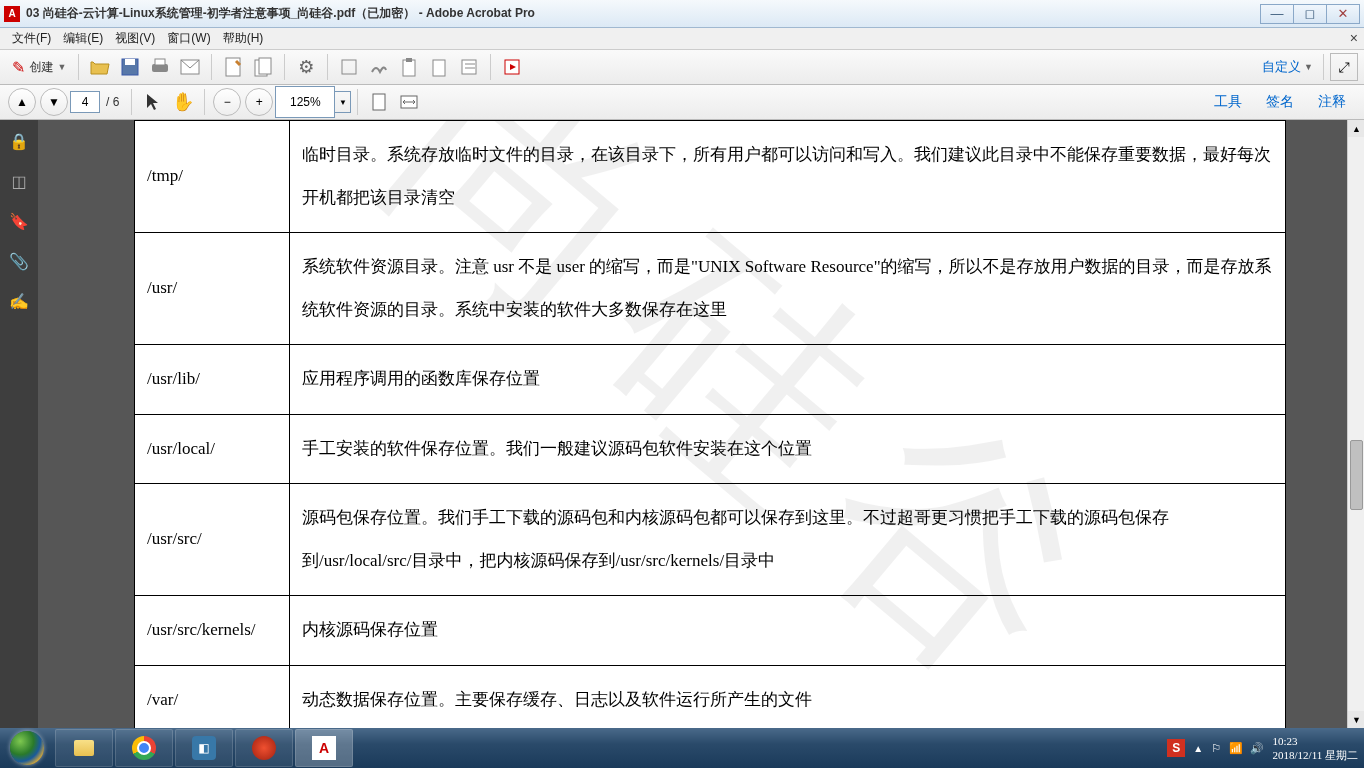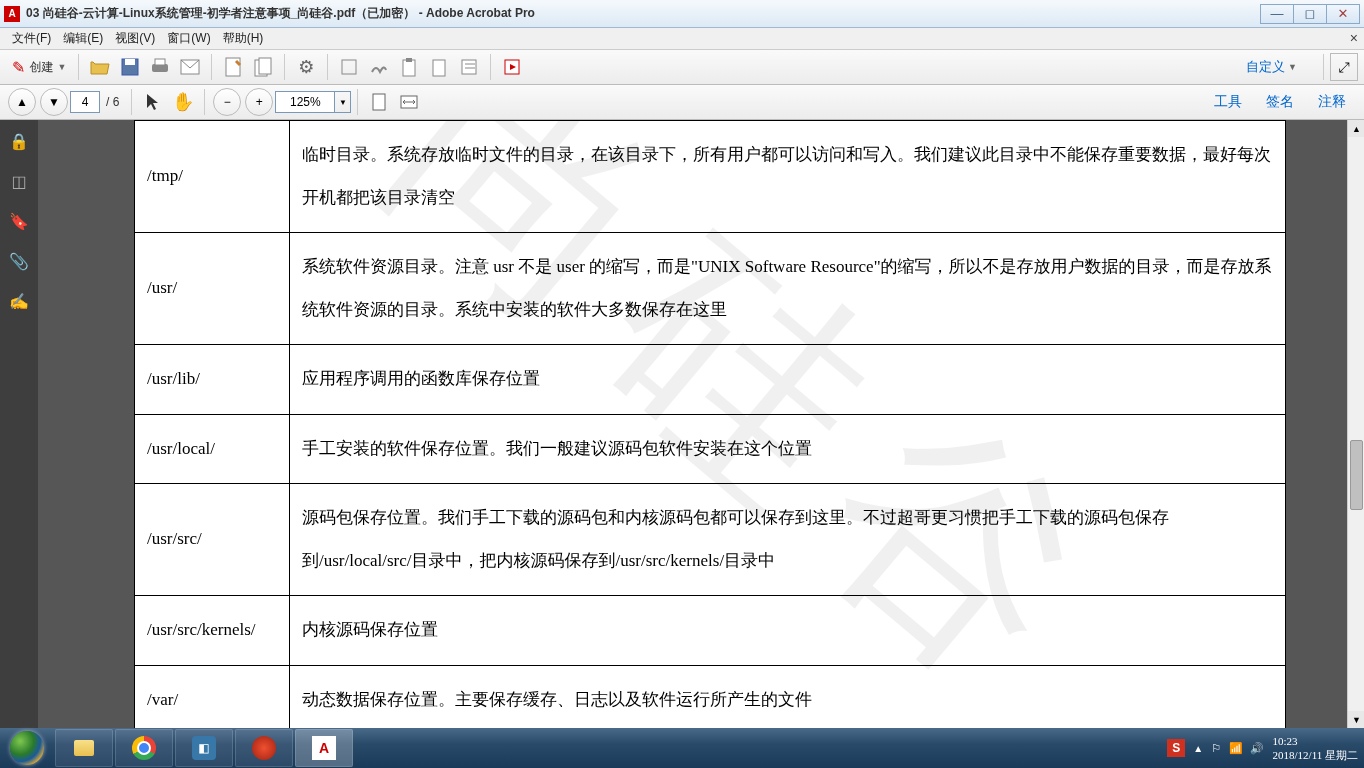--- a/index.html
+++ b/index.html
@@ -20,30 +20,30 @@
 
 
 .toolbar1 { height: 35px; background: linear-gradient(#fafafa,#ececec); border-bottom: 1px solid #bbb; display: flex; align-items: center; padding: 0 6px; }
 .tb-sep { width: 1px; height: 26px; background: #ccc; margin: 0 6px; }
 .tb-btn { width: 26px; height: 26px; display: flex; align-items: center; justify-content: center; margin: 0 2px; }
 .create-btn { display: flex; align-items: center; height: 28px; padding: 0 6px; }
 .create-btn .icon { color: #c00; font-size: 16px; margin-right: 4px; }
 .create-btn .lbl { color: #333; }
 .create-btn .arr { margin-left: 4px; color: #666; font-size: 9px; }
 .toolbar1 .spacer { flex: 1; }
-.custom-btn { color: #06c; font-size: 13px; margin-right: 20px; display: flex; align-items: center; }
+.custom-btn { color: #06c; font-size: 13px; margin-right: 4px; display: flex; align-items: center; }
 .custom-btn .arr { font-size: 9px; margin-left: 3px; color: #666; }
 .expand-btn { width: 28px; height: 28px; border: 1px solid #bbb; display: flex; align-items: center; justify-content: center; font-size: 14px; }
 
 
 .toolbar2 { height: 35px; background: linear-gradient(#fafafa,#ececec); border-bottom: 1px solid #bbb; display: flex; align-items: center; padding: 0 6px; }
 .nav-btn { width: 28px; height: 28px; border: 1px solid #bbb; border-radius: 14px; display: flex; align-items: center; justify-content: center; margin: 0 2px; background: linear-gradient(#fff,#eee); }
 .page-input { width: 30px; height: 22px; border: 1px solid #7a99b8; text-align: center; font-size: 12px; }
 .page-total { margin: 0 6px; color: #333; }
-.zoom-input { width: 60px; height: 22px; border: 1px solid #7a99b8; text-align: center; font-size: 12px; }
+.zoom-input { width: 60px; height: 32px; border: 1px solid #7a99b8; text-align: center; font-size: 12px; }
 .zoom-arr { width: 16px; height: 22px; border: 1px solid #7a99b8; border-left: none; display: flex; align-items: center; justify-content: center; font-size: 8px; }
 .toolbar2 .spacer { flex: 1; }
 .rlink { color: #06c; font-size: 14px; margin: 0 12px; }
 
 
 .main { display: flex; height: 608px; }
 .sidebar { width: 38px; background: #3e3e3e; display: flex; flex-direction: column; align-items: center; padding-top: 10px; gap: 18px; }
 .side-icon { width: 22px; height: 22px; color: #aaa; display: flex; align-items: center; justify-content: center; font-size: 16px; }
 
 .doc-area { flex: 1; background: #565656; position: relative; overflow: hidden; }

